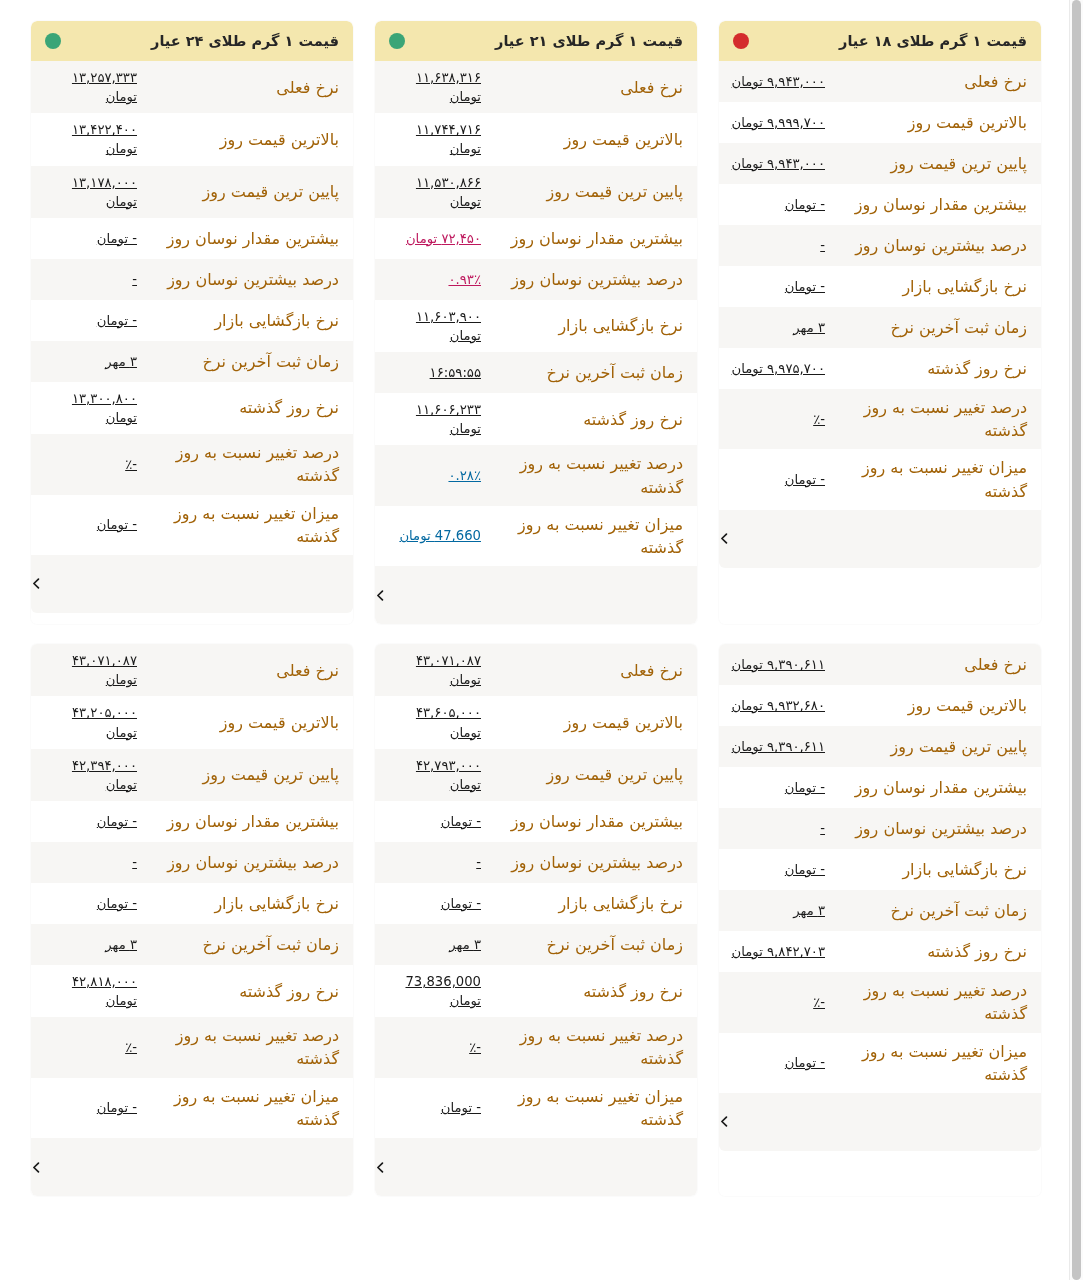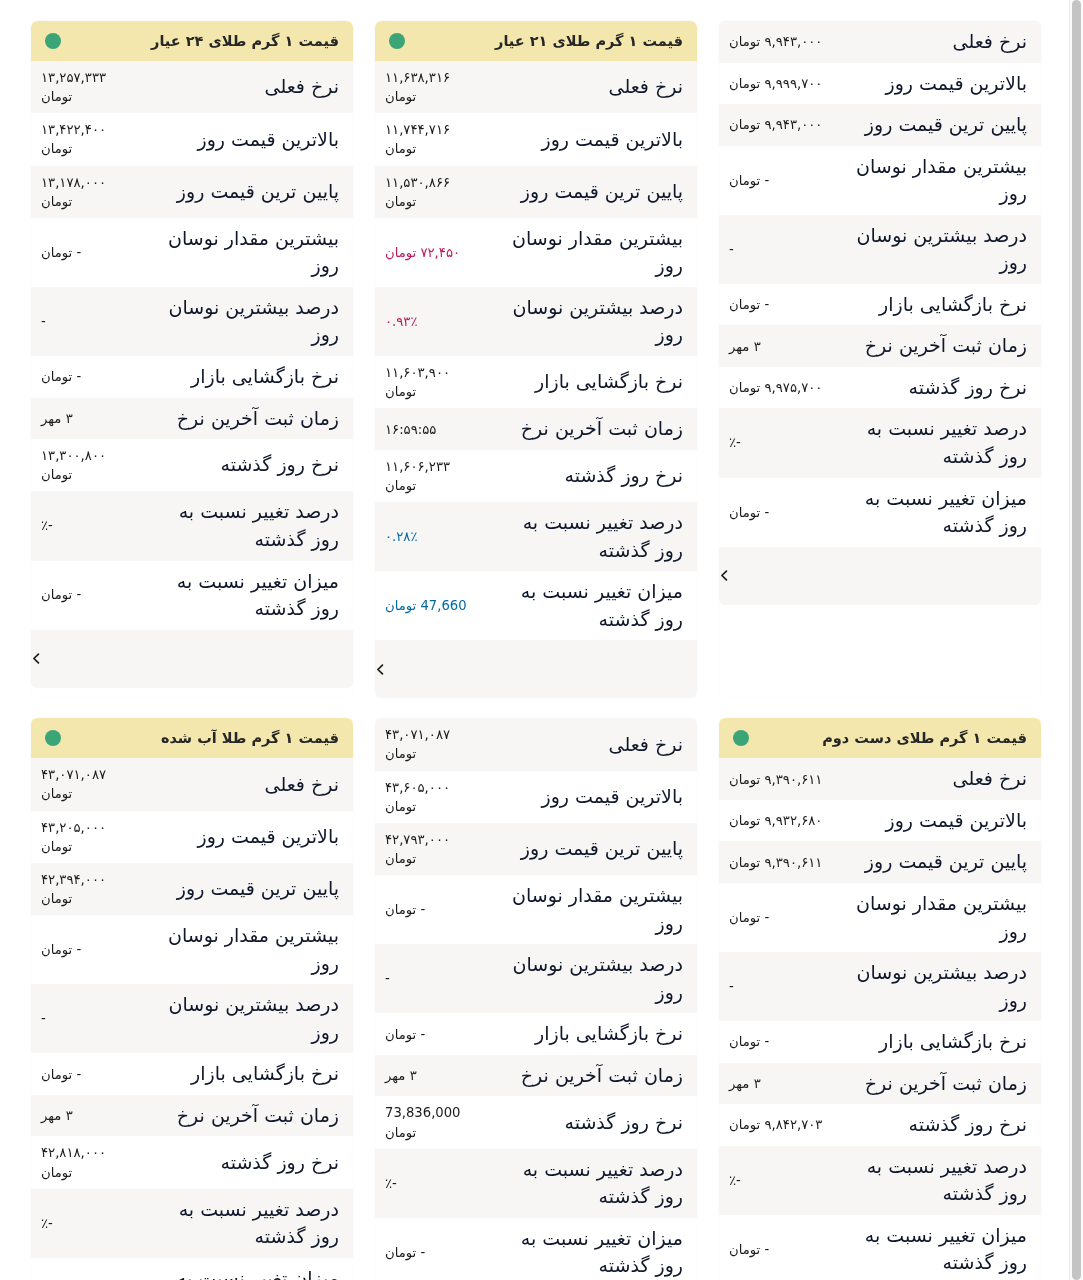--- a/index.html
+++ b/index.html
@@ -75,35 +75,36 @@
     align-items: center;
     justify-content: space-between;
     min-height: 41px;
     padding: 7px 14px 7px 10px;
     gap: 10px;
   }
   .row.alt  { background: #f7f6f4; }
   .row.plain{ background: #ffffff; }
 
   .row-label {
-    font-size: 19px;
-    color: #0f172a;
+    font-size: 16px;
+    color: #a16207;
     line-height: 1.45;
     text-align: right;
     flex: 1 1 auto;
     max-width: 200px;
   }
   .row-value {
     font-size: 13.2px;
     color: #1a1a1a;
     line-height: 1.45;
-    text-align: left;
+    text-align: right;
     flex: 0 0 auto;
     width: 96px;
     word-break: break-word;
+    text-decoration: underline;
   }
   .row-value.pos { color: #0369a1; }
   .row-value.neg { color: #be185d; }
 
   .card-footer {
     background: #f7f6f4;
     min-height: 58px;
     display: flex;
     align-items: center;
     justify-content: flex-start;
@@ -140,20 +141,24 @@
     background: #c4c4c4;
     border-radius: 5px;
   }
 </style>
 </head>
 <body>
 
 <div id="root">
   <div class="grid" id="grid">
       <div class="card">
+        <div class="card-header">
+          <span class="card-title">قیمت ۱ گرم طلای ۱۸ عیار</span>
+          <span class="status-dot red"></span>
+        </div>
         <div class="rows">
           <div class="row alt">
             <span class="row-label">نرخ فعلی</span>
             <span class="row-value">۹,۹۴۳,۰۰۰ تومان</span>
           </div>
           <div class="row plain">
             <span class="row-label">بالاترین قیمت روز</span>
             <span class="row-value">۹,۹۹۹,۷۰۰ تومان</span>
           </div>
           <div class="row alt">
@@ -307,24 +312,20 @@
           <button class="chevron-btn">
             <span>
               <svg width="13" height="13" viewBox="0 0 16 16" aria-hidden="true">
                 <path d="M10.4 2.6 L4.8 8 L10.4 13.4" fill="none" stroke="#1b1b1b" stroke-width="2.1" stroke-linecap="round" stroke-linejoin="round"></path>
               </svg>
             </span>
           </button>
         </div>
       </div>
       <div class="card">
-        <div class="card-header">
-          <span class="card-title">قیمت ۱ گرم طلای دست دوم</span>
-          <span class="status-dot green"></span>
-        </div>
         <div class="rows">
           <div class="row alt">
             <span class="row-label">نرخ فعلی</span>
             <span class="row-value">۹,۳۹۰,۶۱۱ تومان</span>
           </div>
           <div class="row plain">
             <span class="row-label">بالاترین قیمت روز</span>
             <span class="row-value">۹,۹۳۲,۶۸۰ تومان</span>
           </div>
           <div class="row alt">
@@ -417,24 +418,20 @@
           <button class="chevron-btn">
             <span>
               <svg width="13" height="13" viewBox="0 0 16 16" aria-hidden="true">
                 <path d="M10.4 2.6 L4.8 8 L10.4 13.4" fill="none" stroke="#1b1b1b" stroke-width="2.1" stroke-linecap="round" stroke-linejoin="round"></path>
               </svg>
             </span>
           </button>
         </div>
       </div>
       <div class="card">
-        <div class="card-header">
-          <span class="card-title">قیمت ۱ گرم طلا آب شده</span>
-          <span class="status-dot green"></span>
-        </div>
         <div class="rows">
           <div class="row alt">
             <span class="row-label">نرخ فعلی</span>
             <span class="row-value">۴۳,۰۷۱,۰۸۷ تومان</span>
           </div>
           <div class="row plain">
             <span class="row-label">بالاترین قیمت روز</span>
             <span class="row-value">۴۳,۲۰۵,۰۰۰ تومان</span>
           </div>
           <div class="row alt">

